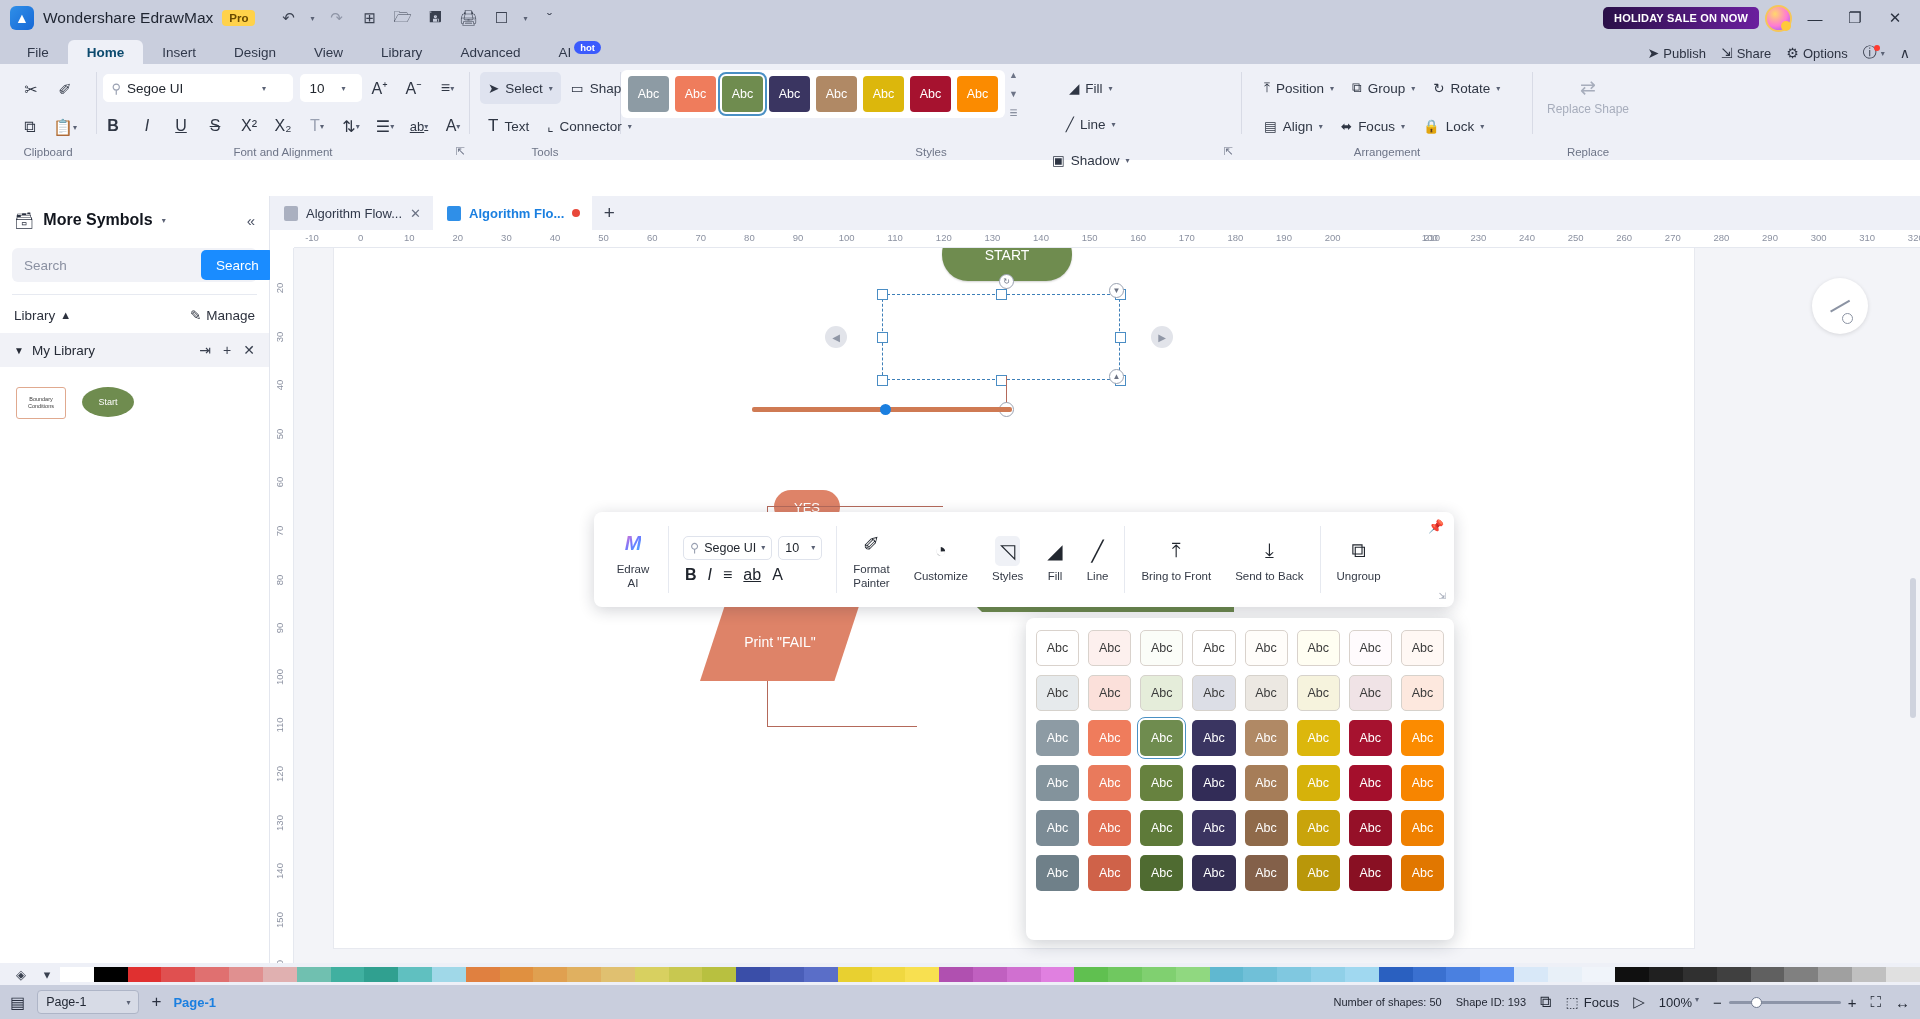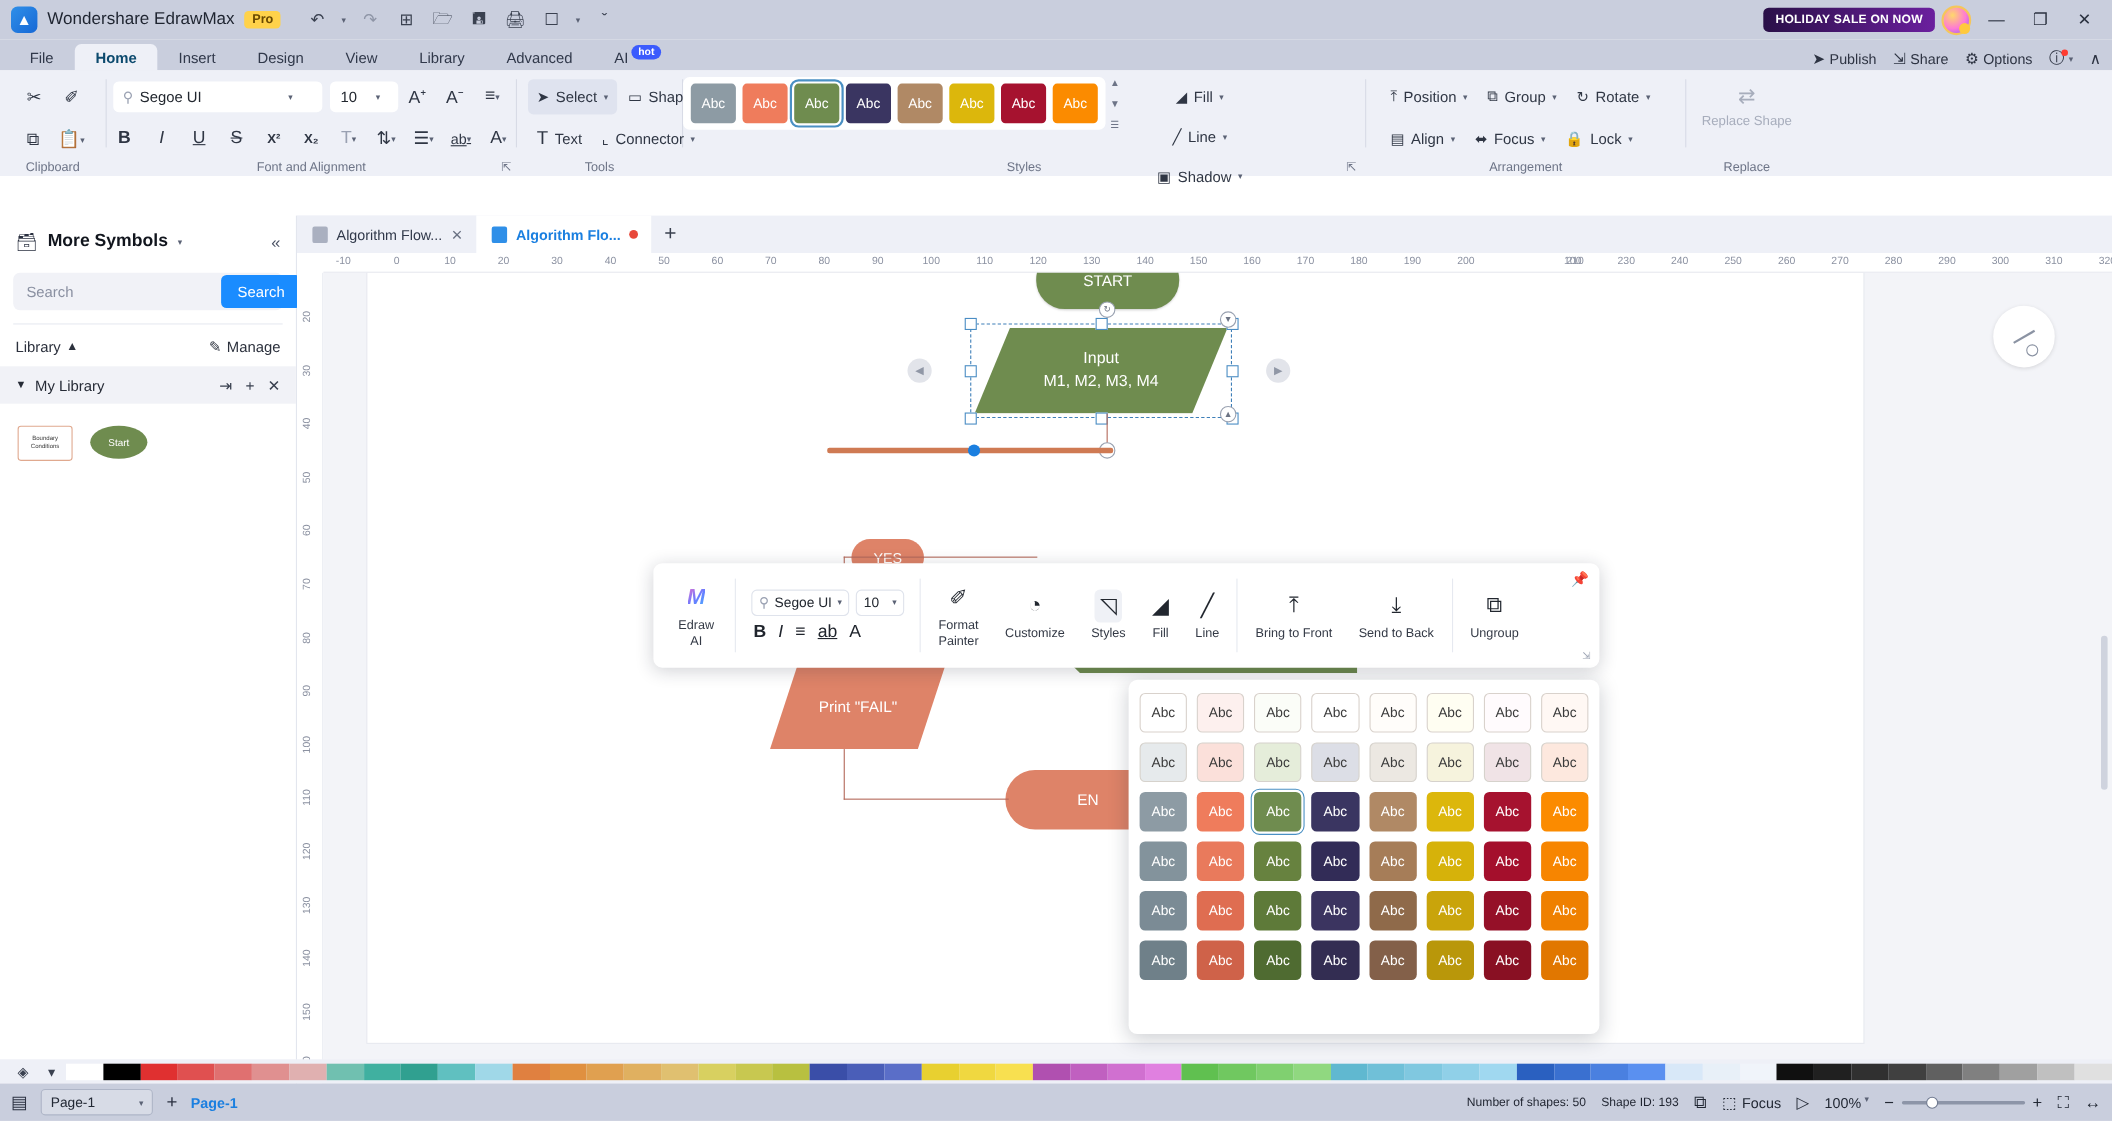--- a/index.html
+++ b/index.html
@@ -86,21 +86,21 @@
   }
   .rsep{ width:1px;height:62px;background:#d8dbe6;margin-top:8px;}
   .rrow{ display:flex;align-items:center;gap:2px;}
   .ibtn{
     height:32px;min-width:32px;display:flex;align-items:center;justify-content:center;
     border-radius:5px;color:#2f3644;font-size:16px;padding:0 5px;
   }
   .ibtn.sel{background:#dfe3ef;}
   .ibtn.lbl{ gap:6px;font-size:13.5px;padding:0 8px;}
   .caret{font-size:8px;color:#5b6275;}
-  .small{font-size:12px;font-weight:bold;}
+  .small{font-size:16px;}
 
   
   .clip{width:96px;}
   .clip .rrow{height:38px;}
 
   
   .fontbox{
     display:flex;align-items:center;background:#fff;border-radius:5px;height:28px;
     padding:0 6px 0 8px; width:190px; border:1px solid #fff;
   }
@@ -619,23 +619,20 @@
     </div>
 
   <div class="canvaswrap">
     <div class="page">
 
       <div class="shape start">START</div>
 
       <div class="conn" style="left:672px;top:33px;width:1px;height:17px;"></div>
       <div class="rot" style="left:665px;top:26px;">↻</div>
 
-      <div class="shape inputpar">
-        <span>Input<br>M1, M2, M3, M4</span>
-      </div>
 
       <div class="selbox"></div>
       <div class="handle" style="left:543px;top:41px;"></div>
       <div class="handle" style="left:662px;top:41px;"></div>
       <div class="handle" style="left:781px;top:41px;"></div>
       <div class="handle" style="left:543px;top:84px;"></div>
       <div class="handle" style="left:781px;top:84px;"></div>
       <div class="handle" style="left:543px;top:127px;"></div>
       <div class="handle" style="left:662px;top:127px;"></div>
       <div class="handle" style="left:781px;top:127px;"></div>
@@ -645,21 +642,20 @@
       <div class="arrowbtn" style="left:817px;top:78px;">▶</div>
 
       <div class="conn" style="left:672px;top:128px;width:1px;height:33px;"></div>
       <div class="rot" style="left:665px;top:154px;">▼</div>
       <div class="orangebar"></div>
       <div class="bluedot"></div>
 
       <div class="shape yes">YES</div>
       <div class="shape decision">If Grad</div>
       <div class="shape failpar">Print "FAIL"</div>
-      <div class="shape endnode">EN</div>
 
       <div class="conn" style="left:433px;top:258px;width:1.4px;height:97px;"></div>
       <div class="conn" style="left:433px;top:258px;width:176px;height:1.4px;"></div>
       <div class="conn" style="left:433px;top:433px;width:1.4px;height:46px;"></div>
       <div class="conn" style="left:433px;top:478px;width:150px;height:1.4px;"></div>
     </div>
     <div class="compass"></div>
     <div class="hscroll" style="left:116px;bottom:6px;width:1400px;"></div>
     <div class="vscroll" style="right:4px;top:330px;"></div>
   </div>

